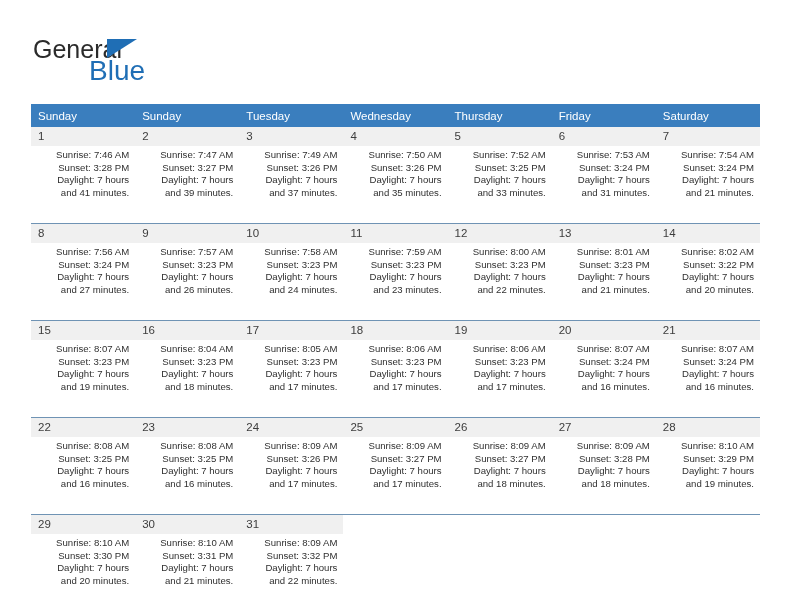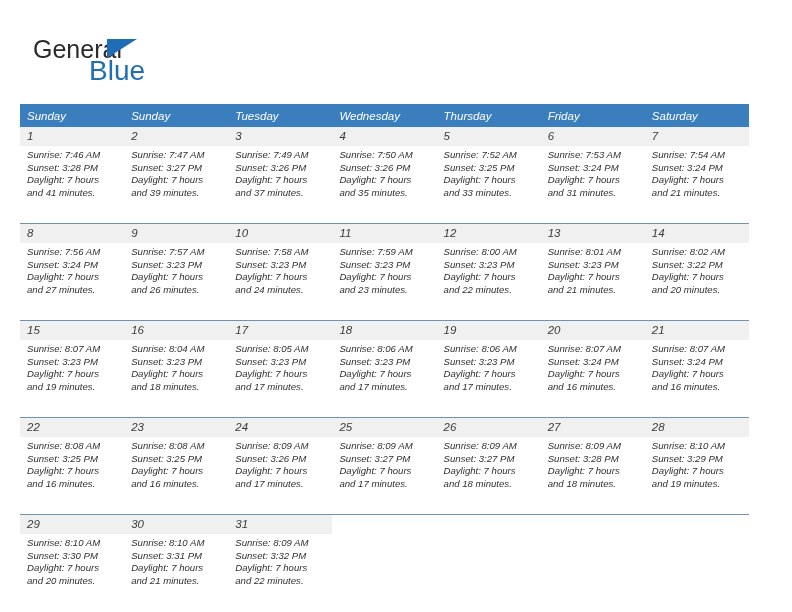--- a/index.html
+++ b/index.html
@@ -80,24 +80,23 @@
     font-size: 15px;
     color: #232323;
     line-height: 20px;
     margin-top: 6px;
     white-space: nowrap;
   }
 
   
   .calendar {
     position: absolute;
-    left: 20px;
+    left: 31px;
     top: 104px;
     width: 729px;
-    font-style: italic;
   }
   table.cal {
     border-collapse: collapse;
     table-layout: fixed;
     width: 729px;
   }
   table.cal col { width: 104.14px; }
 
   thead th {
     background: #3a7ebe;
@@ -119,21 +118,21 @@
     vertical-align: top;
     height: 14px;
   }
   tr.daynum-row td.empty { background: #ffffff; }
 
   tr.detail-row td {
     background: #ffffff;
     font-size: 9.6px;
     color: #303030;
     line-height: 12.6px;
-    text-align: left;
+    text-align: right;
     padding: 3px 6px 7px 7px;
     vertical-align: top;
     height: 58px;
     margin-left: 40px;
   }
   tr.detail-row td.empty { background: #ffffff; }
 
   tr.week-sep td {
     padding: 0;
     height: 1px;

